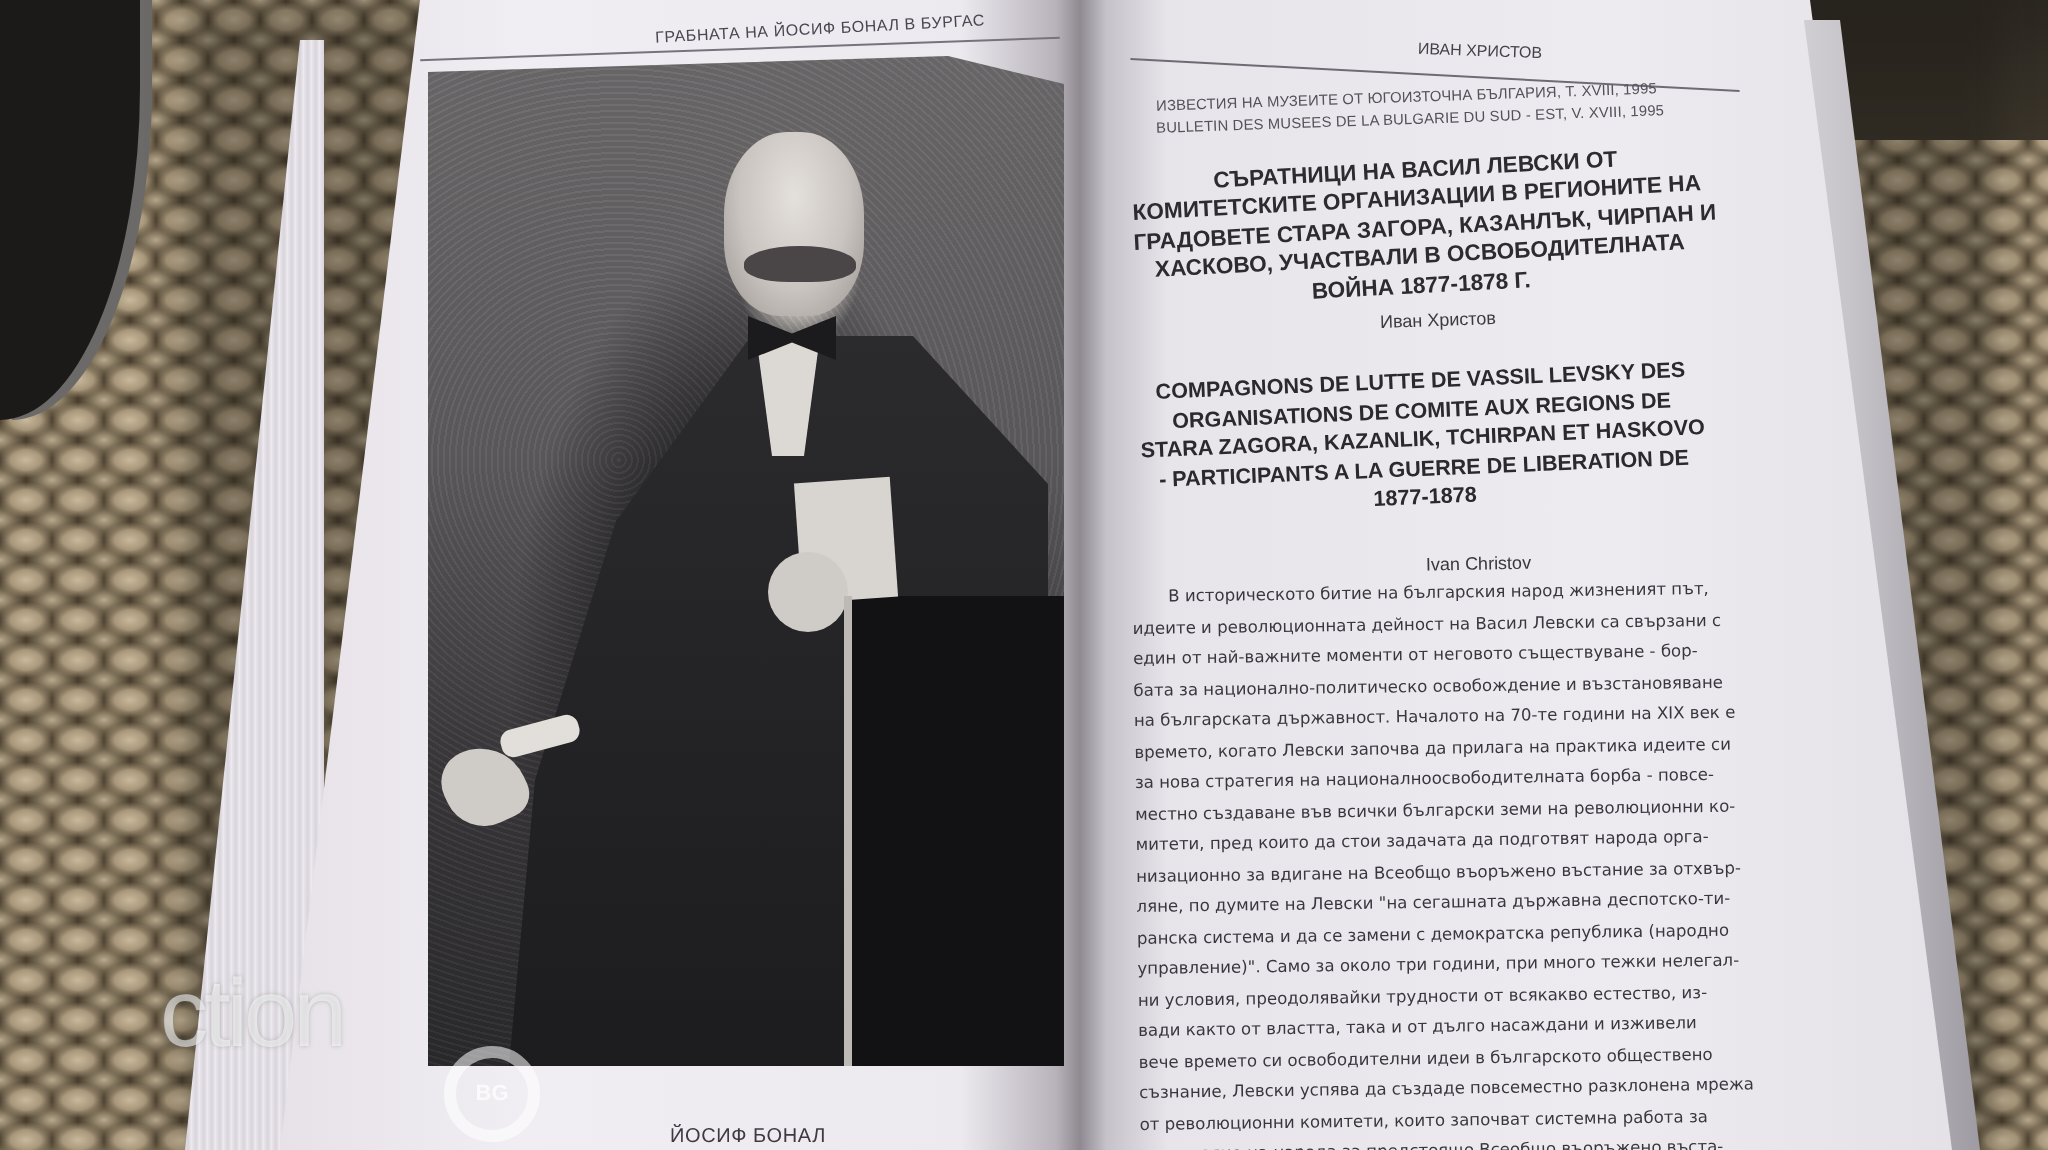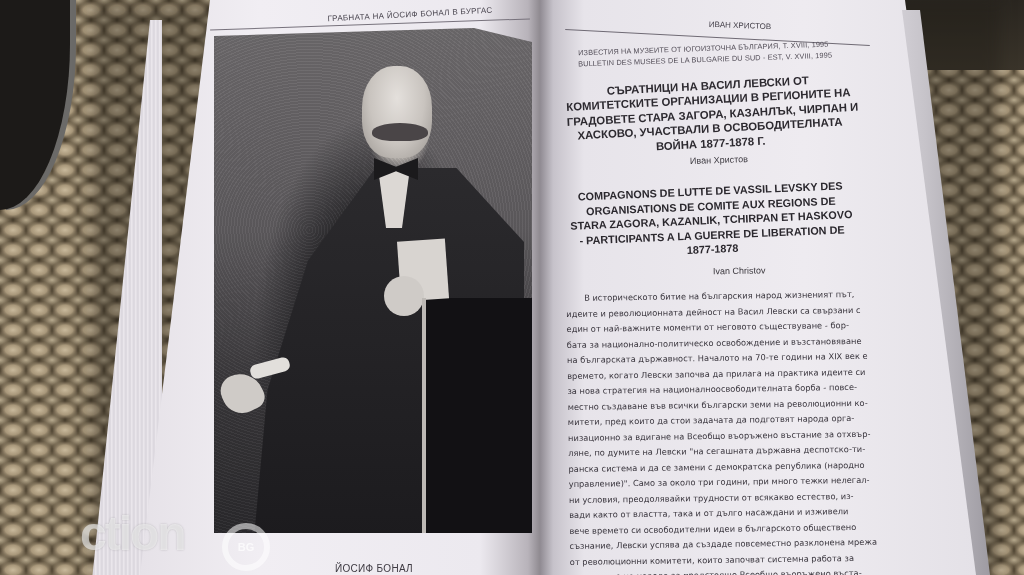--- a/index.html
+++ b/index.html
@@ -161,36 +161,36 @@
     position: absolute; left: 690px; top: 155px; font-size: 9px; color: #3d3a40;
     transform: rotate(-2deg); white-space: nowrap;
   }
   .article-title-fr {
     position: absolute; left: 565px; top: 190px; width: 290px;
     text-align: center; font-weight: bold; font-size: 10.8px; line-height: 14.6px;
     color: #2b282e; transform: rotate(-2.4deg); transform-origin: left top;
   }
   .article-title-fr div { white-space: nowrap; }
   .author-fr {
-    position: absolute; left: 692px; top: 266px; font-size: 9px; color: #3a373d;
+    position: absolute; left: 692px; top: 277px; font-size: 9px; color: #3a373d;
     transform: rotate(-1deg); white-space: nowrap; padding-left: 21px;
   }
   .body-text {
     position: absolute; left: 566px; top: 291px; width: 320px;
     font-size: 8.3px; line-height: 15.5px; color: #3a363e;
     font-family: "DejaVu Sans", sans-serif;
     transform: rotate(-0.8deg); transform-origin: left top;
   }
   .body-text div { white-space: nowrap; overflow: hidden; }
   .body-text .indent { padding-left: 18px; }
 
   
   .watermark {
-    position: absolute; left: 80px; top: 506px;
-    font-size: 48px; font-weight: bold; letter-spacing: -2px;
+    position: absolute; left: 80px; top: 480px;
+    font-size: 48px; font-weight: normal; letter-spacing: -2px;
     color: rgba(255,255,255,0.55);
     text-shadow: 0 0 2px rgba(120,120,120,0.4);
     white-space: nowrap;
   }
   .watermark-badge {
     position: absolute; left: 222px; top: 523px; width: 48px; height: 48px;
     border-radius: 50%; border: 6px solid rgba(255,255,255,0.55);
     font-size: 11px; font-weight: bold; color: rgba(255,255,255,0.7);
     display: flex; align-items: center; justify-content: center;
   }

